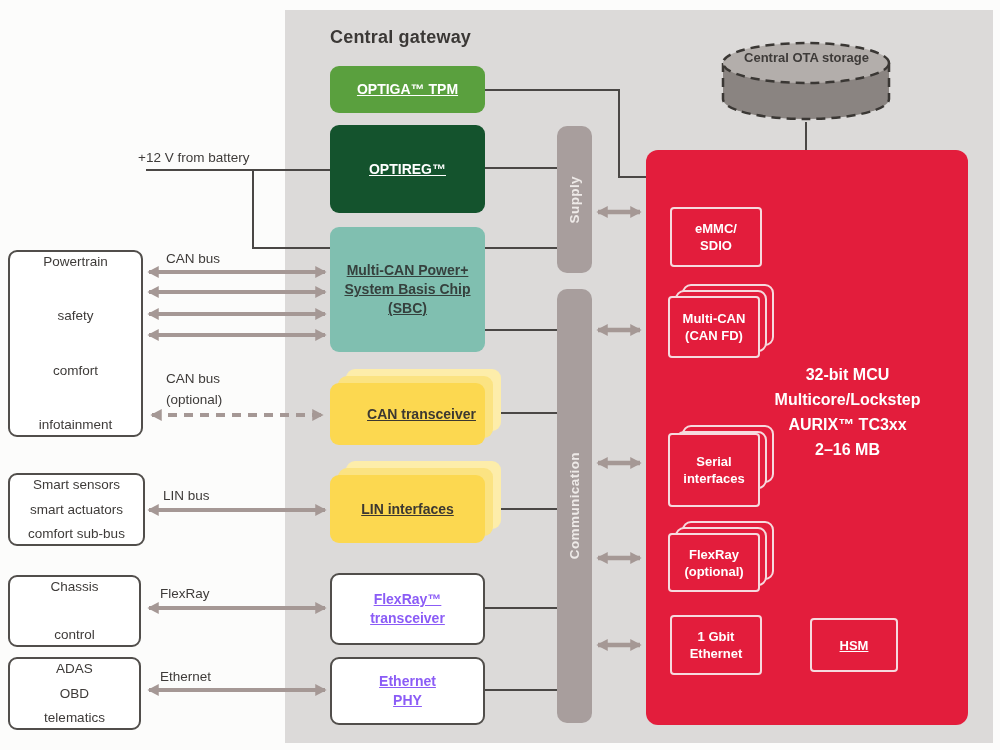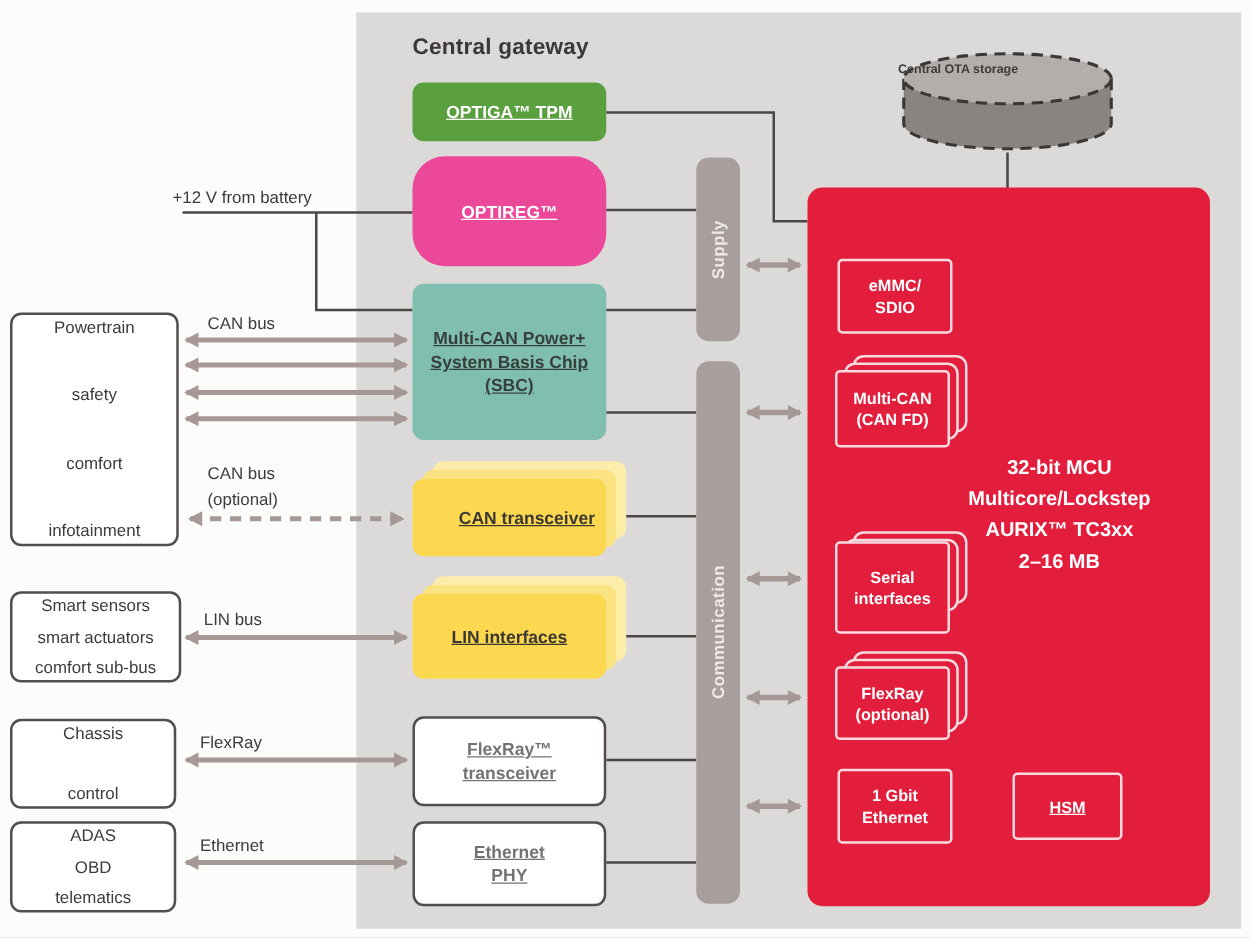--- a/index.html
+++ b/index.html
@@ -24,26 +24,26 @@
     display:flex;flex-direction:column;justify-content:space-between;align-items:center;
     font-size:13.5px;line-height:20px;text-align:center;color:#3e3b39;
     box-sizing:border-box;
   }
   .gwbox{
     border-radius:9px;display:flex;flex-direction:column;justify-content:center;
     align-items:center;text-align:center;box-sizing:border-box;
     font-size:14px;font-weight:600;line-height:19px;text-decoration:underline;
   }
   .green-dark{background:#5aa03e;color:#ffffff;}
-  .green-light{background:#ec4899;color:#ffffff;border-radius:26px;}
+  .green-light{background:#14532d;color:#ffffff;}
   .teal{background:#80bfb0;color:#35403d;}
   .ybox{background:#fcd850;color:#3c3831;border-radius:9px;}
   .ylayer1{background:#fbe382;border-radius:9px;}
   .ylayer2{background:#fdedaa;border-radius:9px;}
-  .whitebox{background:#ffffff;border:2px solid #514e4b;color:#737373;}
+  .whitebox{background:#ffffff;border:2px solid #514e4b;color:#8b5cf6;}
   .bar{
     left:557px;width:35px;background:#a89e9d;border-radius:10px;
     display:flex;align-items:center;justify-content:center;
   }
   .bar span{
     writing-mode:vertical-rl;transform:rotate(180deg);
     color:#eeeae8;font-size:13.5px;font-weight:600;letter-spacing:.4px;
     white-space:nowrap;
   }
   .redbox{
@@ -54,22 +54,22 @@
     display:flex;flex-direction:column;justify-content:center;align-items:center;
     color:#ffffff;font-size:13px;font-weight:600;line-height:17px;text-align:center;
     background:#e31d3c;
   }
   .rlayer{border:2px solid #f6dade;border-radius:9px;background:#e31d3c;box-sizing:border-box;}
   .mcu-text{
     left:745px;top:362px;width:205px;text-align:center;color:#ffffff;
     font-size:16px;font-weight:700;line-height:25px;
   }
   .cyl-label{
-    left:683px;top:50px;width:167px;text-align:center;color:#3e3b39;
-    font-size:10px;font-weight:700;
+    left:723px;top:50px;width:167px;text-align:center;color:#3e3b39;
+    font-size:13px;font-weight:700;
   }
   svg{display:block;}
 </style>
 </head>
 <body>
 
 <div class="abs panel"></div>
 <div class="abs title">Central gateway</div>
 
 <svg class="abs" style="left:0;top:0;" width="1000" height="750">

